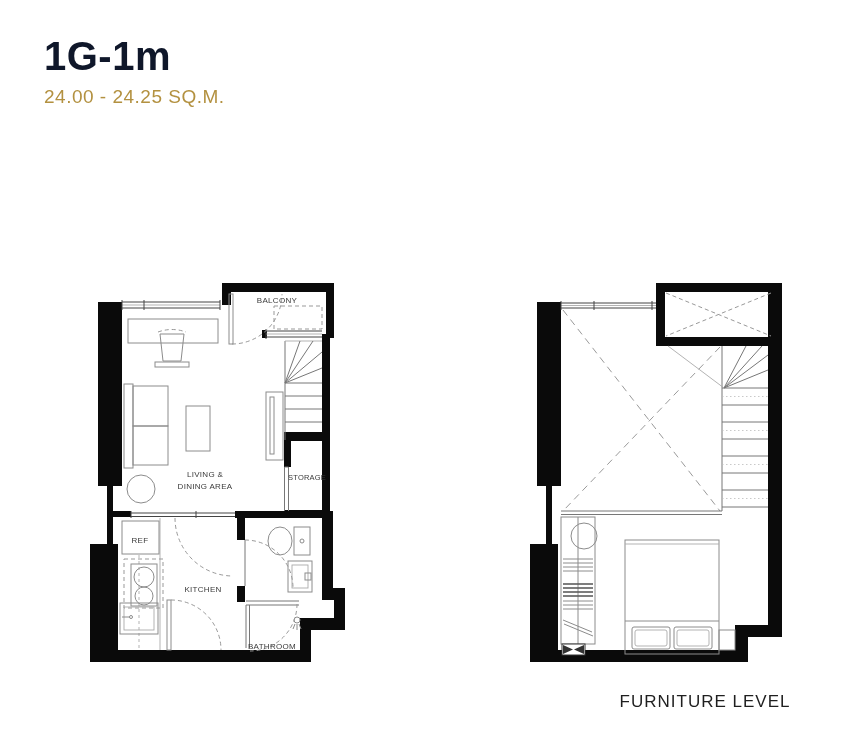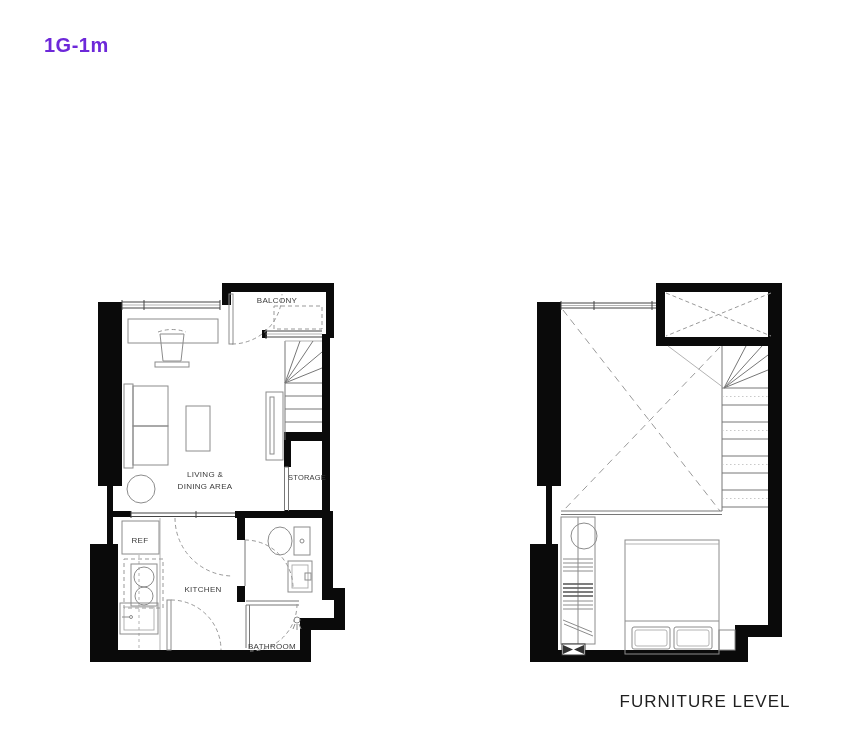--- a/index.html
+++ b/index.html
@@ -1,19 +1,19 @@
 <!DOCTYPE html>
 <html><head>
 <meta charset="utf-8">
 <style>
   html,body{margin:0;padding:0;background:#ffffff;}
   .page{position:relative;width:865px;height:750px;background:#ffffff;overflow:hidden;
         font-family:"Liberation Sans",sans-serif;}
   .title-block{position:absolute;left:44px;top:34px;}
-  .unit-title{color:#6d28d9;font-size:20px;font-weight:bold;letter-spacing:0.5px;line-height:1.1;}
+  .unit-title{color:#0f172a;font-size:40px;font-weight:bold;letter-spacing:0.5px;line-height:1.1;}
   .unit-area{color:#B39140;font-size:19px;font-weight:400;letter-spacing:0.5px;margin-top:8px;}
   svg{position:absolute;left:0;top:0;}
   
   .wl{fill:#0a0a0a;stroke:none;}                                      
   .th{fill:none;stroke:#444;stroke-width:1;}                          
   .fn{fill:none;stroke:#8c8c8c;stroke-width:1;}                       
   .fn2{fill:none;stroke:#777;stroke-width:1;}                         
   .lt{fill:none;stroke:#aaa;stroke-width:0.9;}                        
   .dash{fill:none;stroke:#999;stroke-width:1;stroke-dasharray:4 3;}   
   .dashx{fill:none;stroke:#9a9a9a;stroke-width:1;stroke-dasharray:7 5;} 
@@ -25,20 +25,21 @@
   .txs{font:7.5px "Liberation Sans",sans-serif;fill:#3a3a3a;letter-spacing:0.2px;text-anchor:middle;}
   .caption{font:17px "Liberation Sans",sans-serif;fill:#1f1f1f;letter-spacing:1px;text-anchor:middle;}
 </style>
 </head>
 <body>
 
 <div class="page">
 
   <div class="title-block">
     <div class="unit-title">1G-1m</div>
+    <div class="unit-area">24.00 - 24.25 SQ.M.</div>
   </div>
 
   <svg width="865" height="750" viewBox="0 0 865 750">
 
     <g>
 
       <g>
         <rect class="wl" x="98" y="302" width="24" height="184"></rect>
         <rect class="wl" x="107" y="486" width="6" height="60"></rect>
         <rect class="wl" x="90" y="544" width="28" height="118"></rect>

